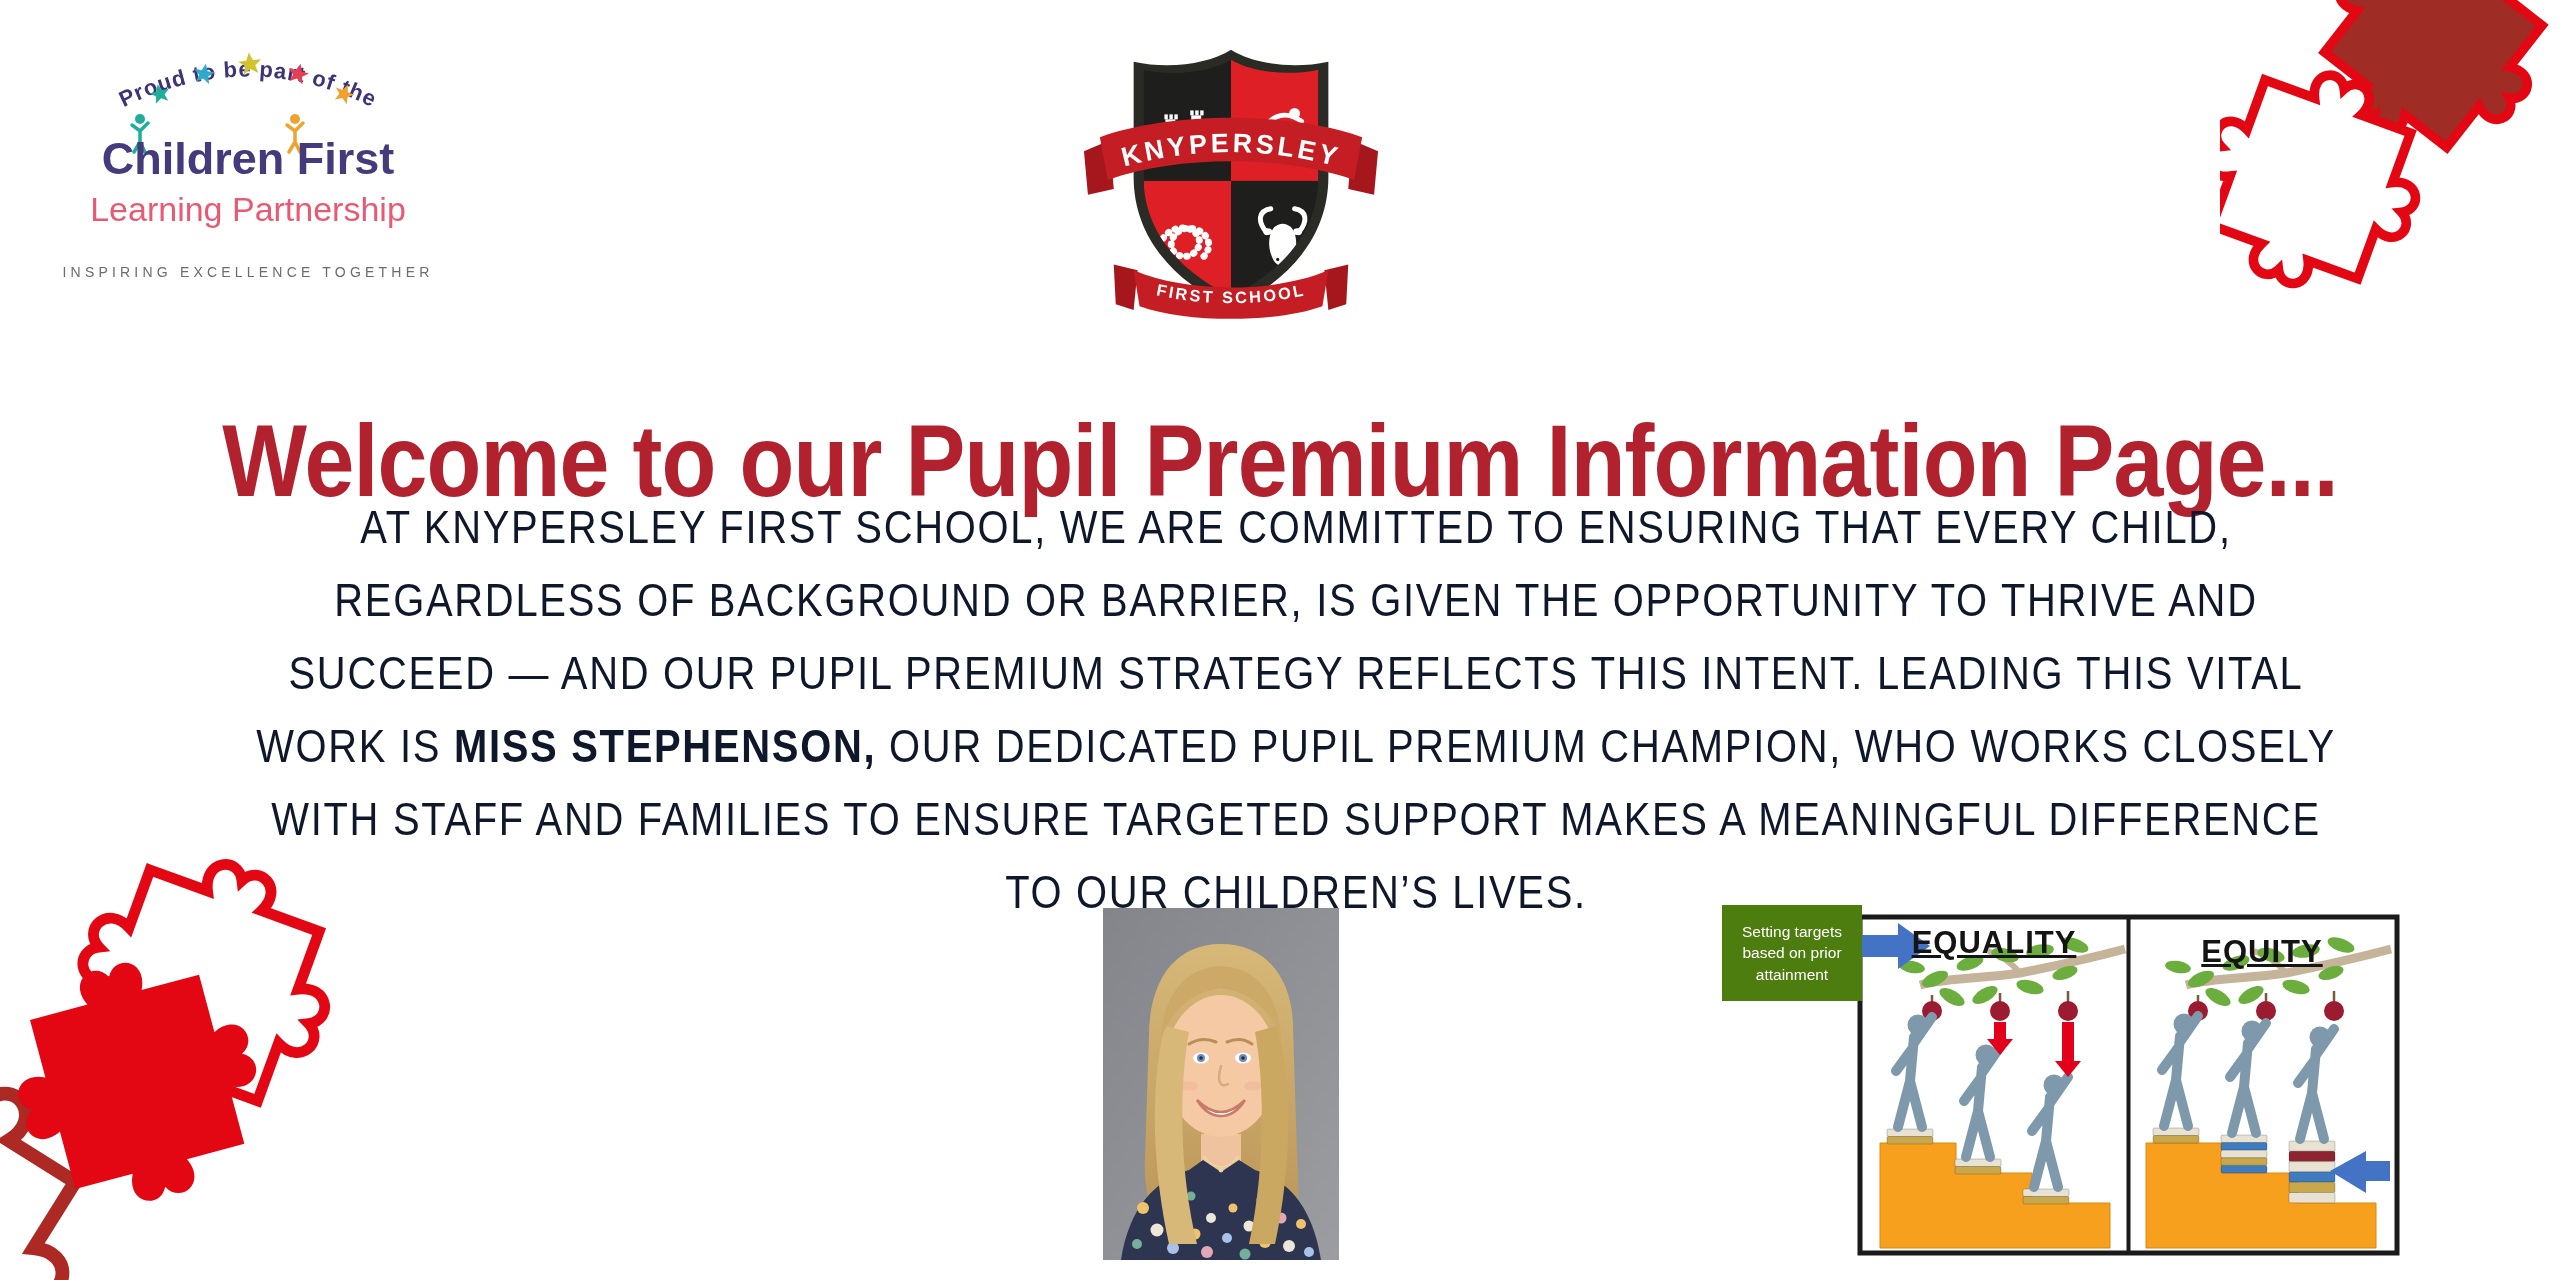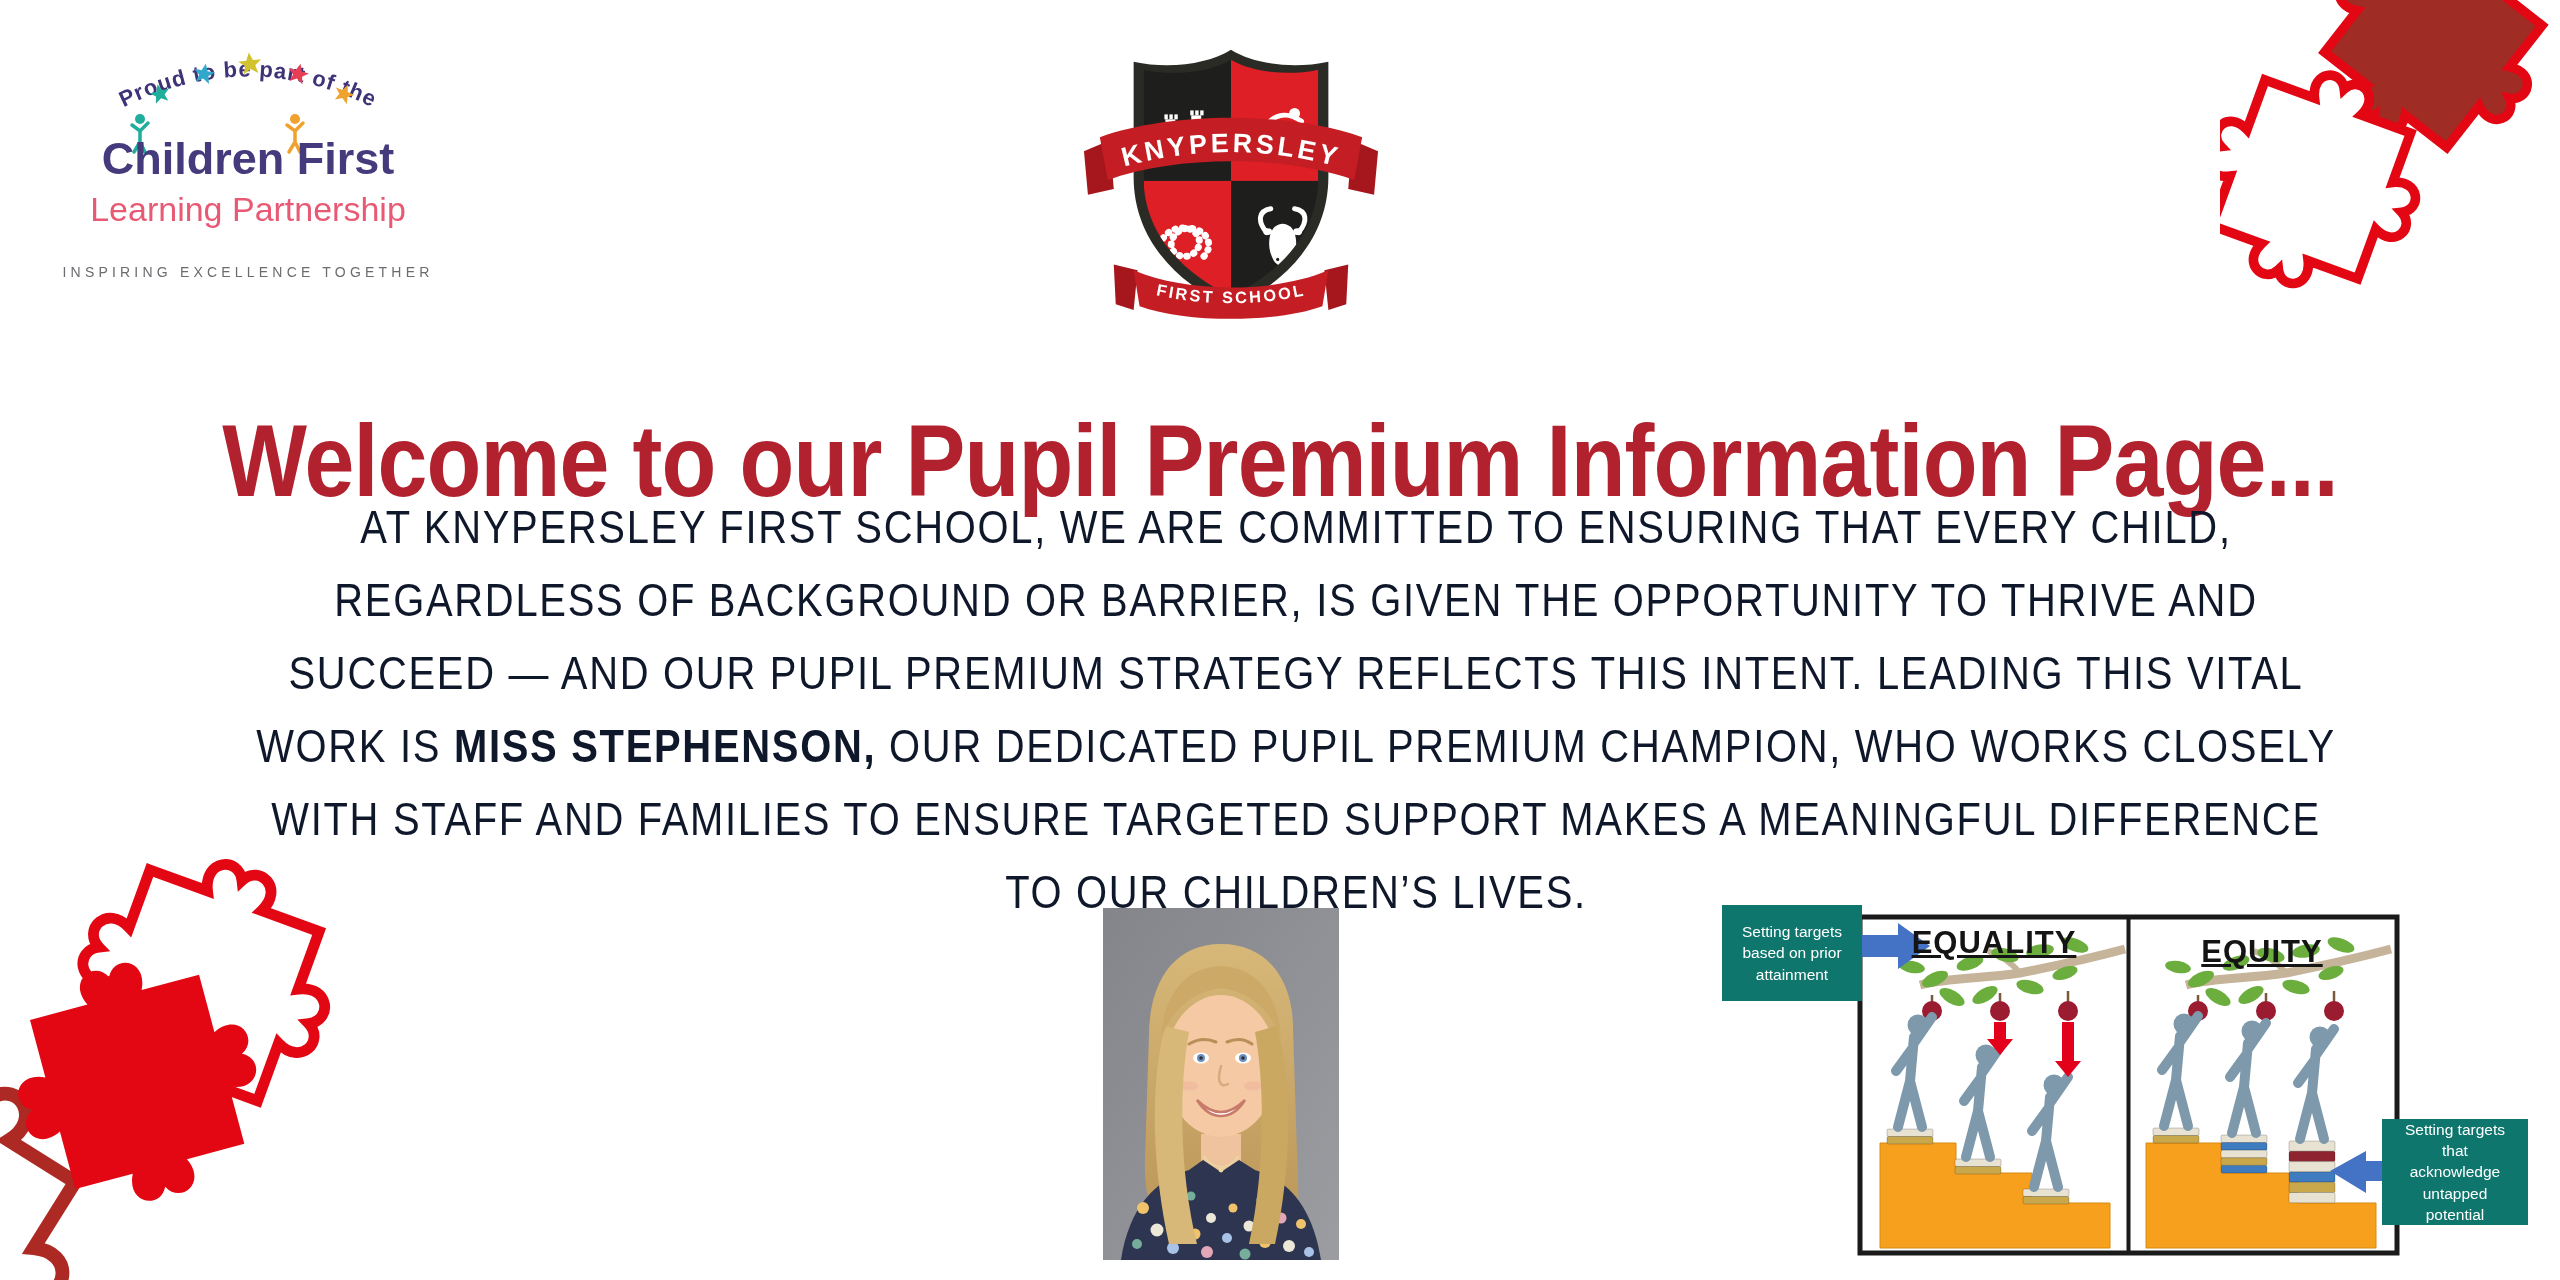--- a/index.html
+++ b/index.html
@@ -30,21 +30,21 @@
   
   .portrait{position:absolute;left:1103px;top:908px;width:236px;height:352px;}
 
   
   .equity-figure{position:absolute;left:1720px;top:903px;width:810px;height:365px;}
   .equity-figure svg.equity-art{position:absolute;left:0;top:0;}
   .panel-title{position:absolute;top:22px;width:266px;text-align:center;
     font-size:31px;font-weight:bold;letter-spacing:1px;color:#141414;text-decoration:underline;}
   .panel-title.left{left:141px;}
   .panel-title.right{left:409px;margin-top:9px;}
-  .callout{position:absolute;background:#0f766e;color:#ffffff;font-size:15.5px;
+  .callout{position:absolute;background:#4d7c0f;color:#ffffff;font-size:15.5px;
     line-height:1.38;text-align:center;display:flex;align-items:center;justify-content:center;
     padding:8px 16px;box-sizing:border-box;}
   .callout-left{left:2px;top:2px;width:140px;height:96px;}
   .callout-right{left:662px;top:216px;width:146px;height:106px;}
 </style>
 </head>
 <body>
 
 <div class="page">
 
@@ -323,16 +323,15 @@
         <rect x="138" y="32" width="40" height="22"></rect>
         <polygon points="178,20 210,43 178,66"></polygon>
         <rect x="646" y="258" width="24" height="20"></rect>
         <polygon points="646,248 646,290 610,268"></polygon>
       </g>
     </svg>
 
     <div class="panel-title left">EQUALITY</div>
     <div class="panel-title right">EQUITY</div>
     <div class="callout callout-left">Setting targets based on prior attainment</div>
-    <div class="callout callout-right">Setting targets that acknowledge untapped potential</div>
   </div>
 
 </div>
 
 </body></html>

